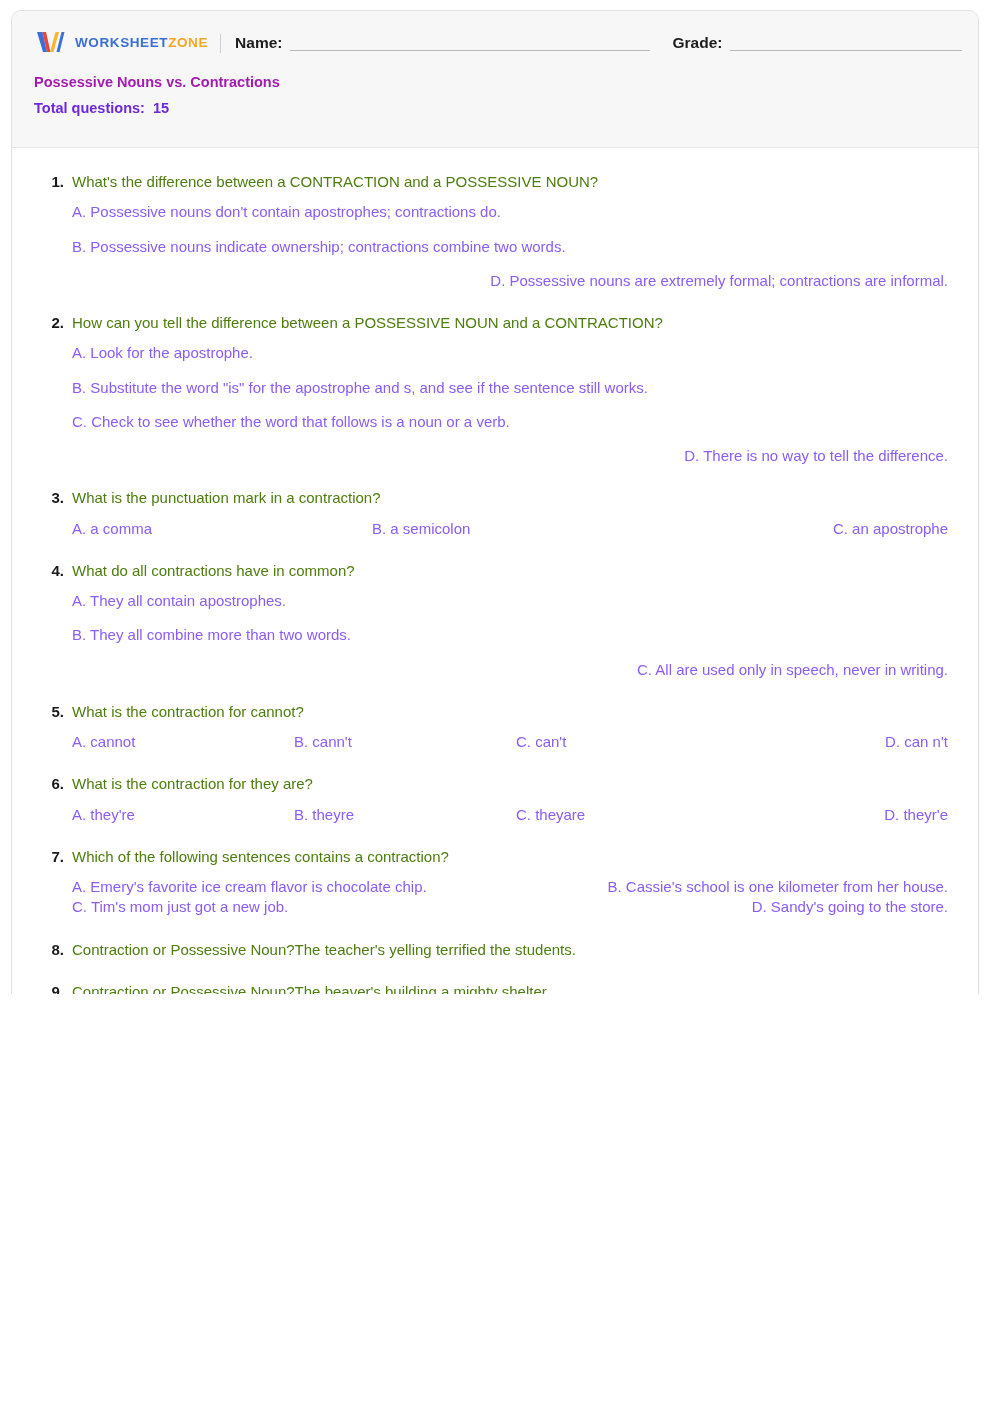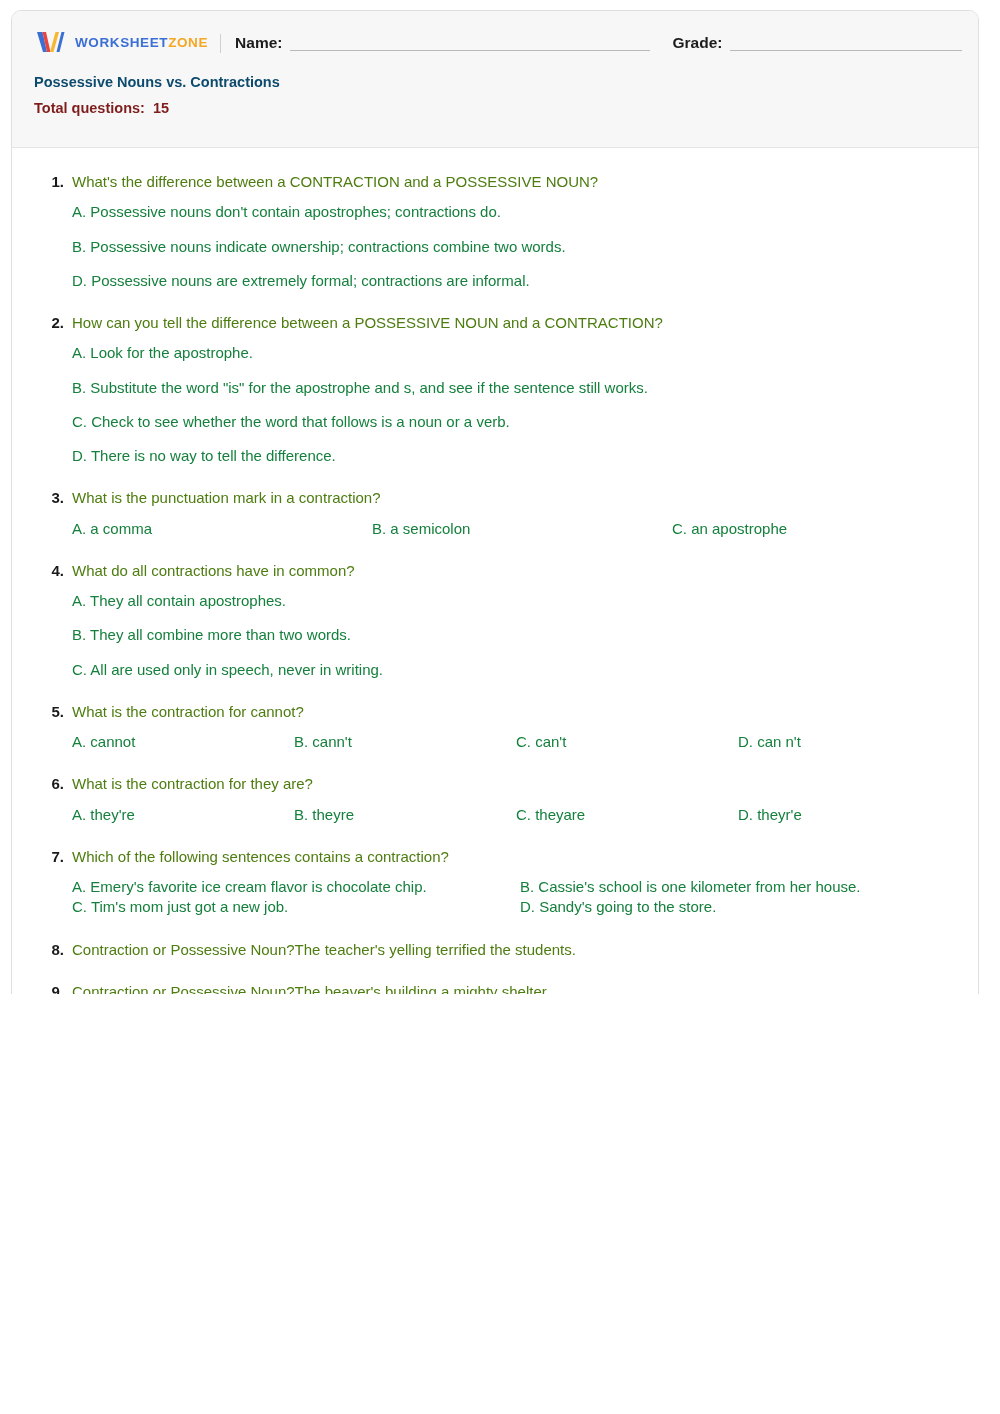--- a/index.html
+++ b/index.html
@@ -88,27 +88,27 @@
   .name-rule { width: 360px; flex: 0 0 auto; }
   .grade-rule { width: 232px; flex: 0 0 auto; }
   .grade-label { margin-left: 22px; }
 
   .header-meta {
     padding: 16px 22px 0 22px;
   }
   .sheet-title {
     font-size: 14.5px;
     font-weight: bold;
-    color: #0c4a6e;
+    color: #a21caf;
     line-height: 1.55;
   }
   .sheet-count {
     font-size: 14.5px;
     font-weight: bold;
-    color: #7f1d1d;
+    color: #6d28d9;
     line-height: 1.6;
     margin-top: 4px;
   }
   .sheet-count .count-val { margin-left: 8px; }
 
   
   .sheet-body {
     padding: 24px 30px 0 30px;
   }
   .q-block { margin-bottom: 22px; }
@@ -128,25 +128,25 @@
   }
   .q-text {
     font-size: 15px;
     color: #4d7c0f;
     line-height: 1.35;
   }
 
   .opts { margin-top: 10px; padding-left: 30px; }
   .opt {
     font-size: 15px;
-    color: #15803d;
+    color: #8b5cf6;
     line-height: 1.35;
     margin-bottom: 14px;
   }
-  .opt:last-child { margin-bottom: 0; }
+  .opt:last-child { margin-bottom: 0; text-align: right; }
 
   
   .opts-stack .opt { display: block; }
 
   
   .opts-row {
     display: flex;
   }
   .opts-row:last-child { margin-bottom: 0; }
   .opts-row .opt { margin-bottom: 0; }

